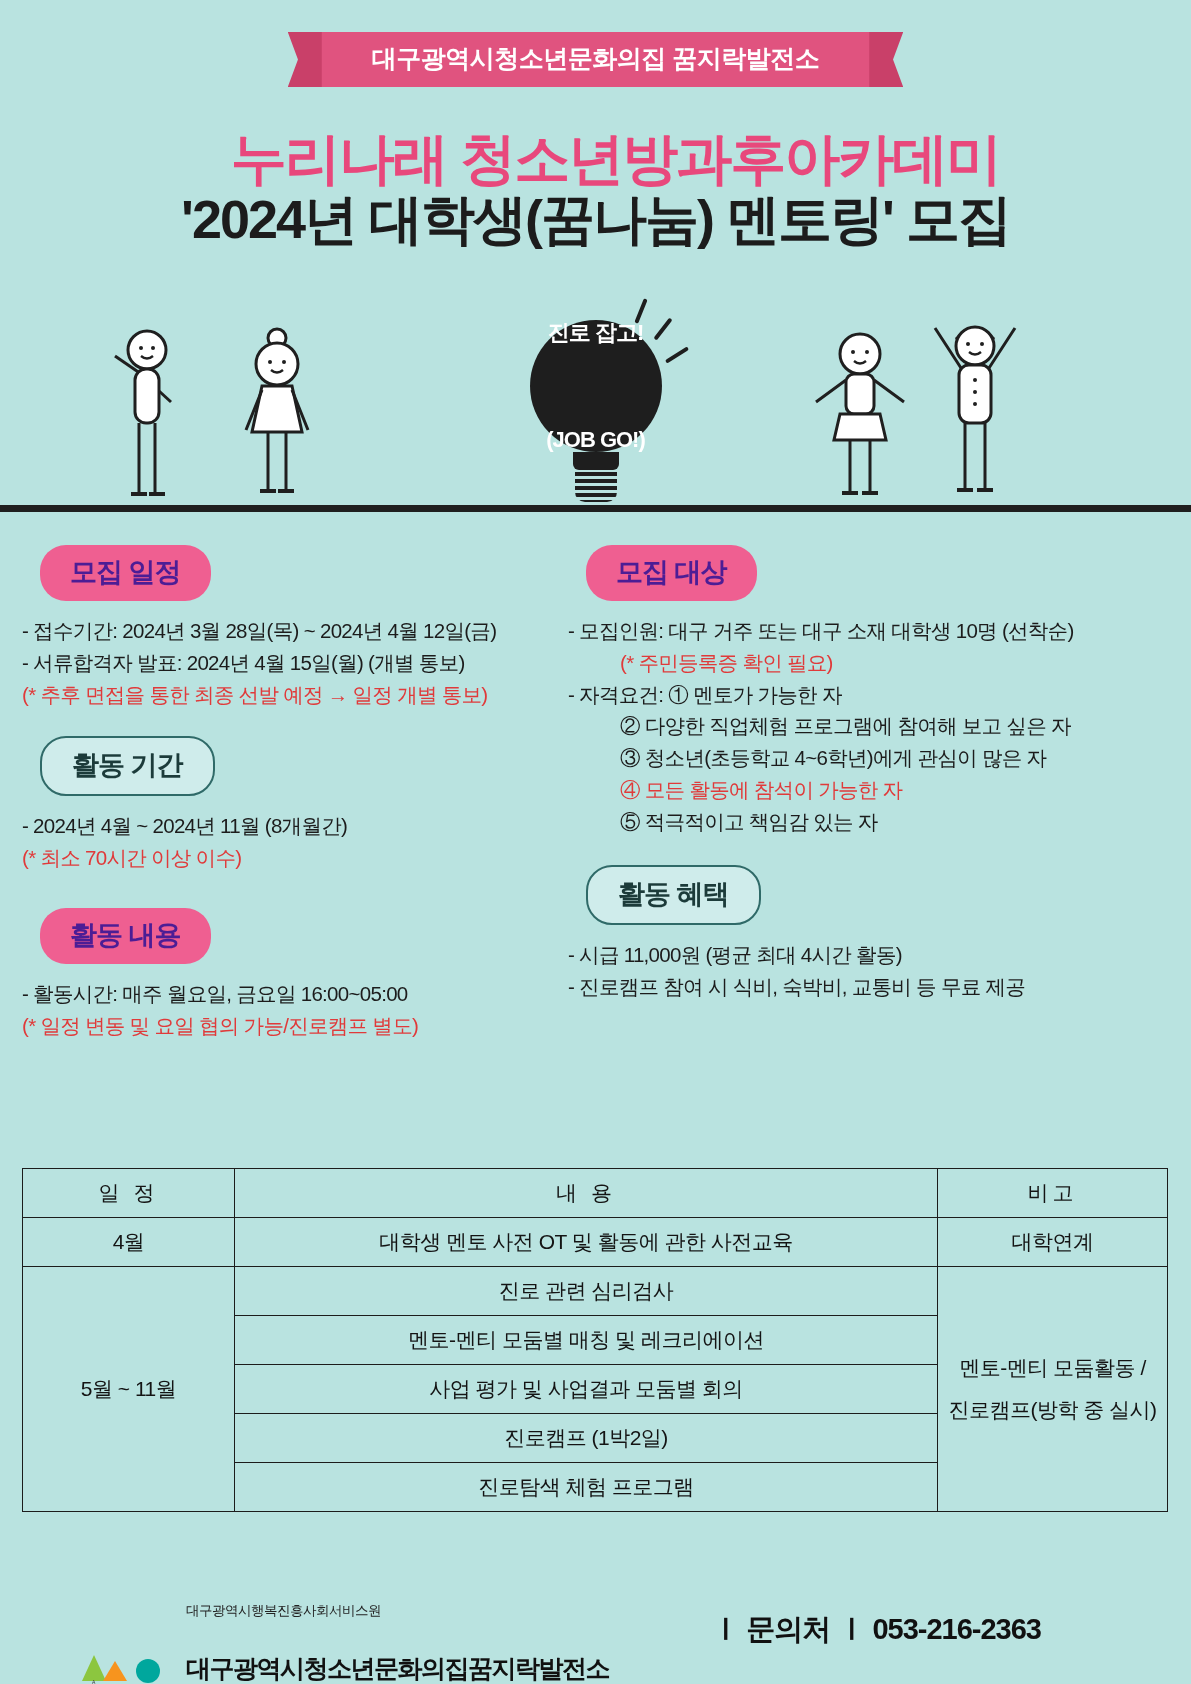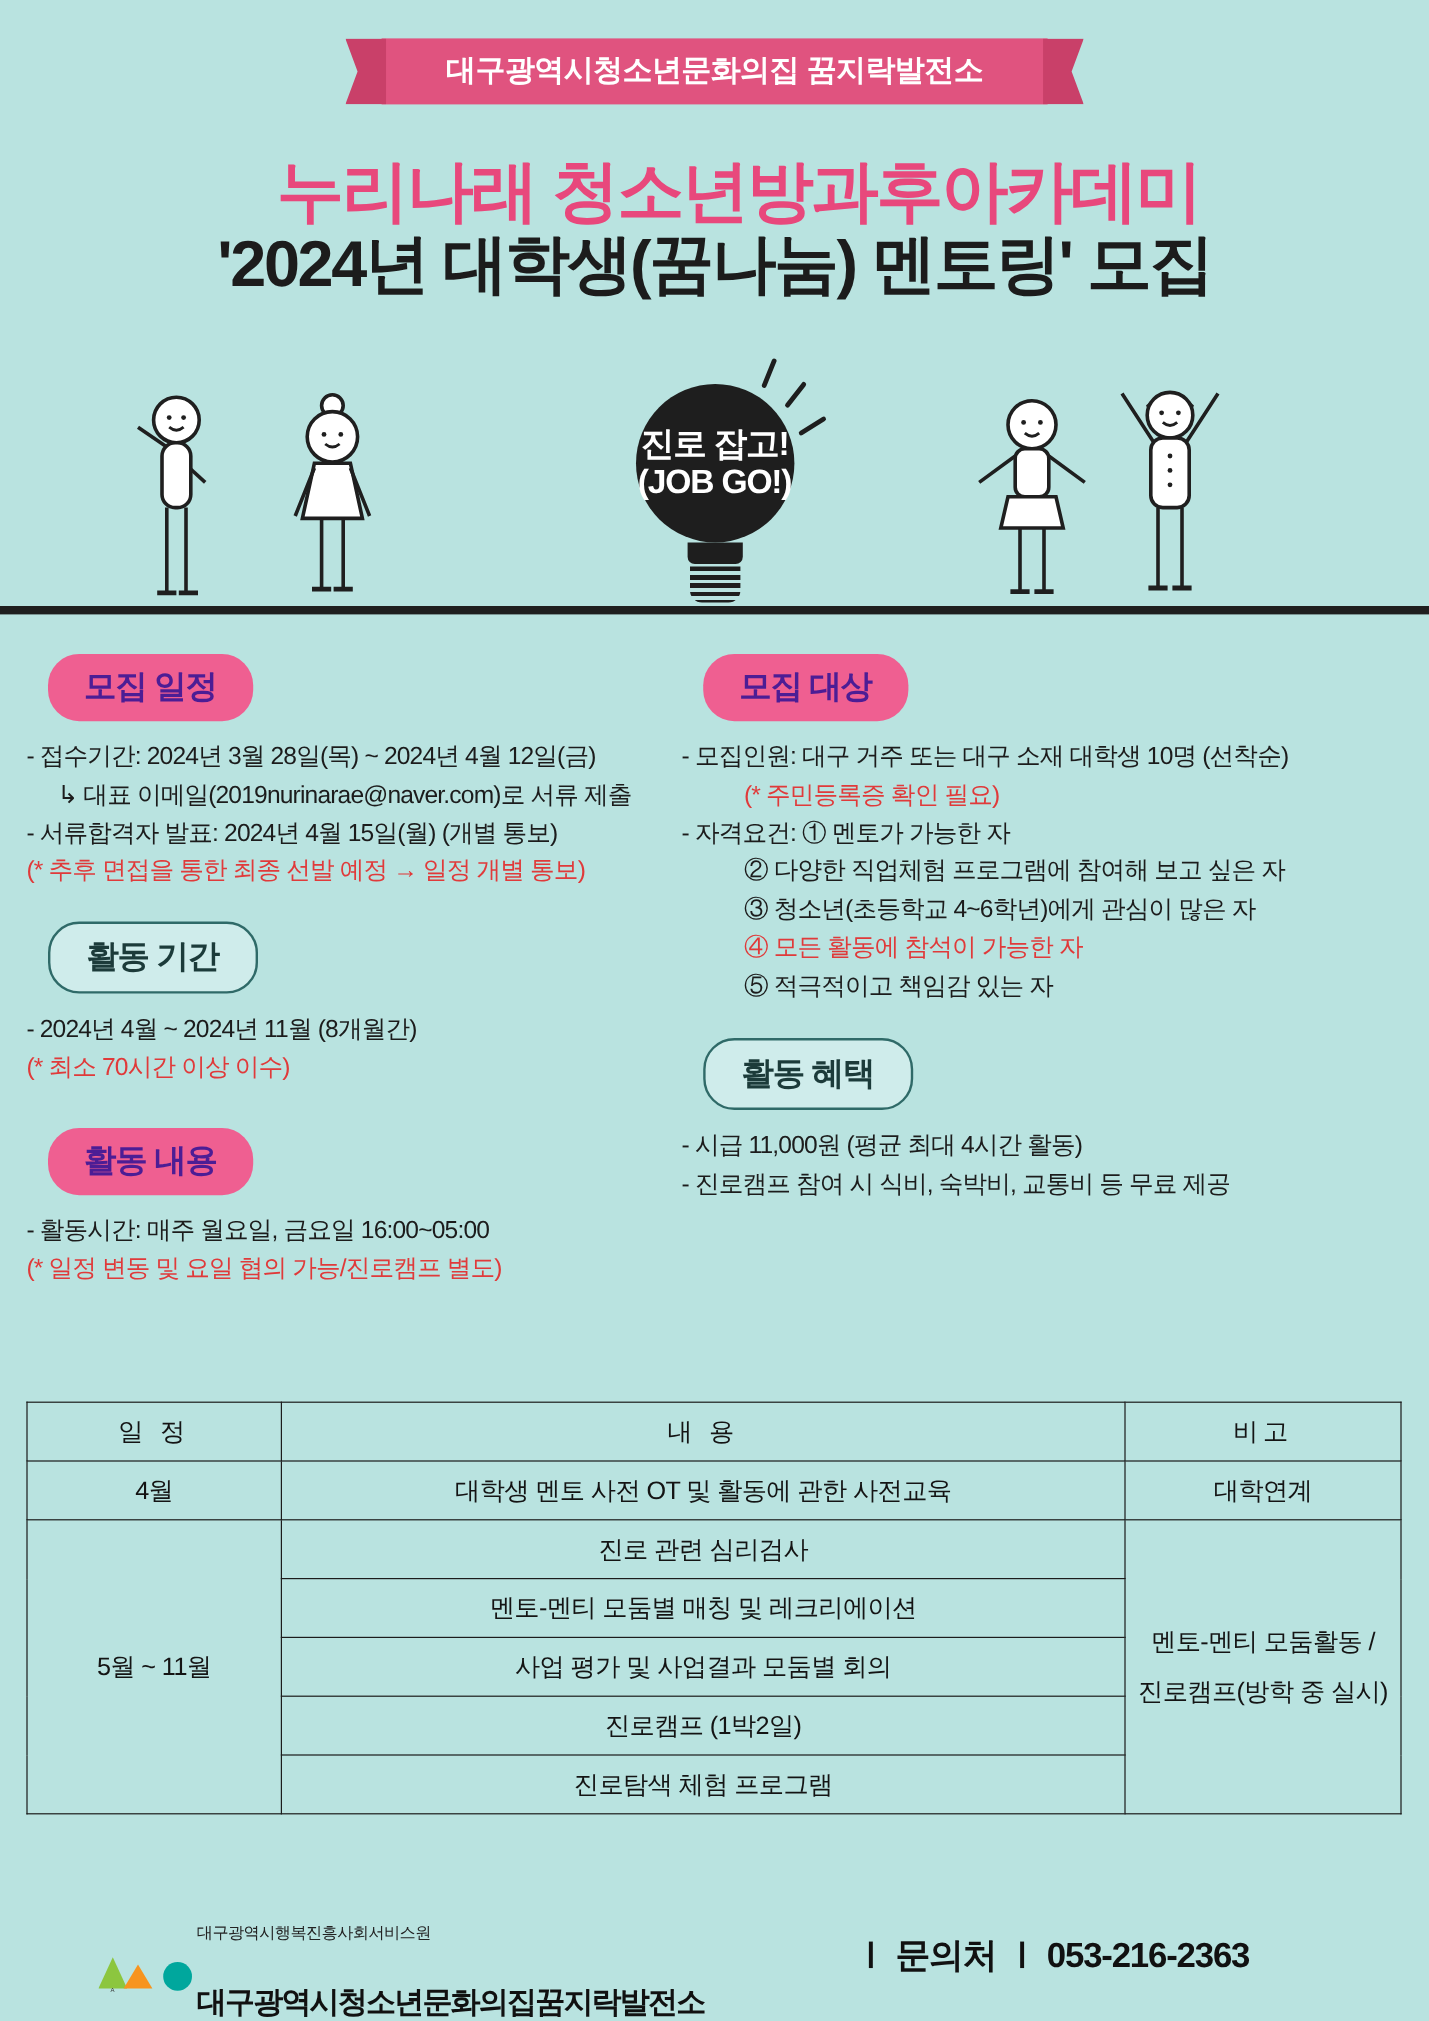--- a/index.html
+++ b/index.html
@@ -49,22 +49,22 @@
     position: absolute; top: 505px; left: 0; width: 100%; height: 7px; background: #1f1f1f;
   }
   .figure { position: absolute; }
   .bulb {
     position: absolute; left: 50%; transform: translateX(-50%); top: 20px;
     width: 150px; text-align: center;
   }
   .bulb-glass {
     width: 132px; height: 132px; border-radius: 50%;
     background: #1e1e1e; color: #fff;
-    display: flex; flex-direction: column; align-items: center; justify-content: center;
-    font-size: 28px; font-weight: bold; line-height: 1.15; margin: 0 auto;
+    display: flex; flex-direction: column; align-items: center; justify-content: space-between;
+    font-size: 22px; font-weight: bold; line-height: 1.15; margin: 0 auto;
     letter-spacing: -1px;
   }
   .bulb-neck {
     width: 46px; height: 18px; background: #1e1e1e; margin: 0 auto;
     border-radius: 0 0 6px 6px;
   }
   .bulb-base {
     width: 42px; height: 30px; margin: 2px auto 0;
     background: repeating-linear-gradient(#1e1e1e 0 4px, #b9e3e0 4px 7px);
     border-radius: 0 0 10px 10px;
@@ -98,21 +98,21 @@
   table.schedule th, table.schedule td {
     border: 1.6px solid #1c1c1c; text-align: center;
     font-size: 21px; color: #141414; padding: 10px 6px; letter-spacing: -0.5px;
   }
   table.schedule th { font-weight: normal; letter-spacing: 4px; }
   .col-a { width: 212px; }
   .col-c { width: 230px; }
 
   
   .footer { position: absolute; bottom: 18px; left: 0; width: 100%; height: 70px; }
-  .logo-wrap { position: absolute; left: 82px; top: 6px; display: flex; align-items: center; gap: 2px; }
+  .logo-wrap { position: absolute; left: 82px; top: 6px; display: flex; gap: 24px; }
   .logo-marks { display: flex; align-items: flex-end; gap: 3px; }
   .logo-text-small { font-size: 13.5px; color: #222; letter-spacing: -0.5px; }
   .logo-text-big { font-size: 25px; font-weight: bold; color: #111; letter-spacing: -1.5px; margin-top: 32px; }
   .contact {
     position: absolute; right: 150px; top: 14px;
     font-size: 29px; font-weight: bold; color: #111; letter-spacing: -1px;
   }
   .contact .bars { color: #111; }
 </style>
 </head>
@@ -194,21 +194,20 @@
 <div class="ground"></div>
 
 <div class="col-left">
 
   <div class="block">
     <div style="padding-left:18px;">
       <span class="pill pink">모집 일정</span>
     </div>
     <div class="lines">
       <div class="l">- 접수기간: 2024년 3월 28일(목) ~ 2024년 4월 12일(금)</div>
-      <div class="l indent">↳ 대표 이메일(2019nurinarae@naver.com)로 서류 제출</div>
       <div class="l">- 서류합격자 발표: 2024년 4월 15일(월) (개별 통보)</div>
       <div class="l red">(* 추후 면접을 통한 최종 선발 예정 → 일정 개별 통보)</div>
     </div>
   </div>
 
   <div class="block" style="margin-top:26px;">
     <div style="padding-left:18px;">
       <span class="pill mint">활동 기간</span>
     </div>
     <div class="lines">

